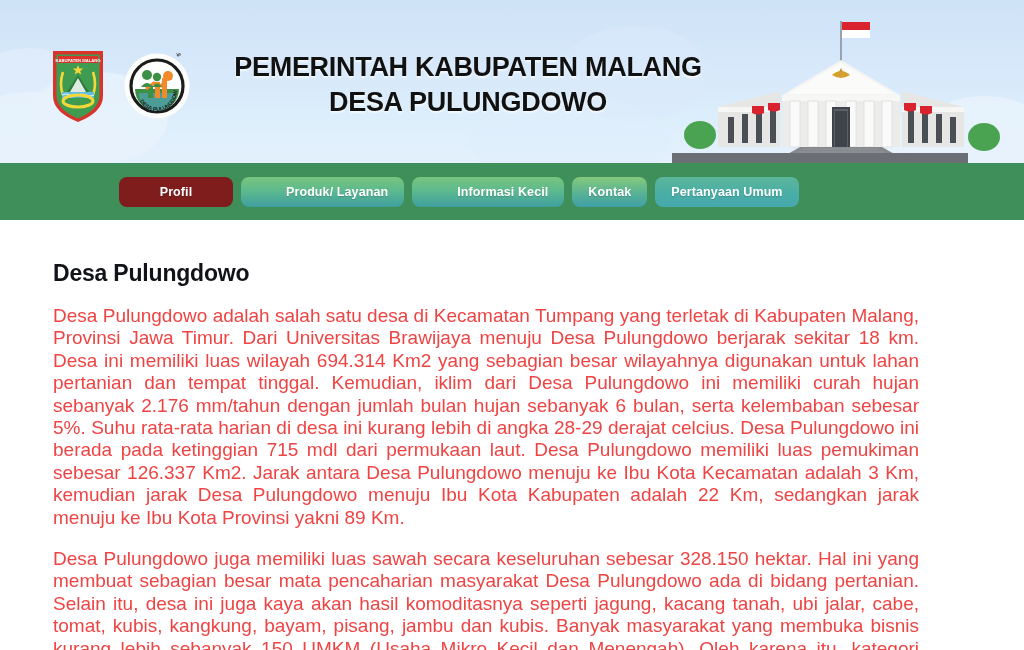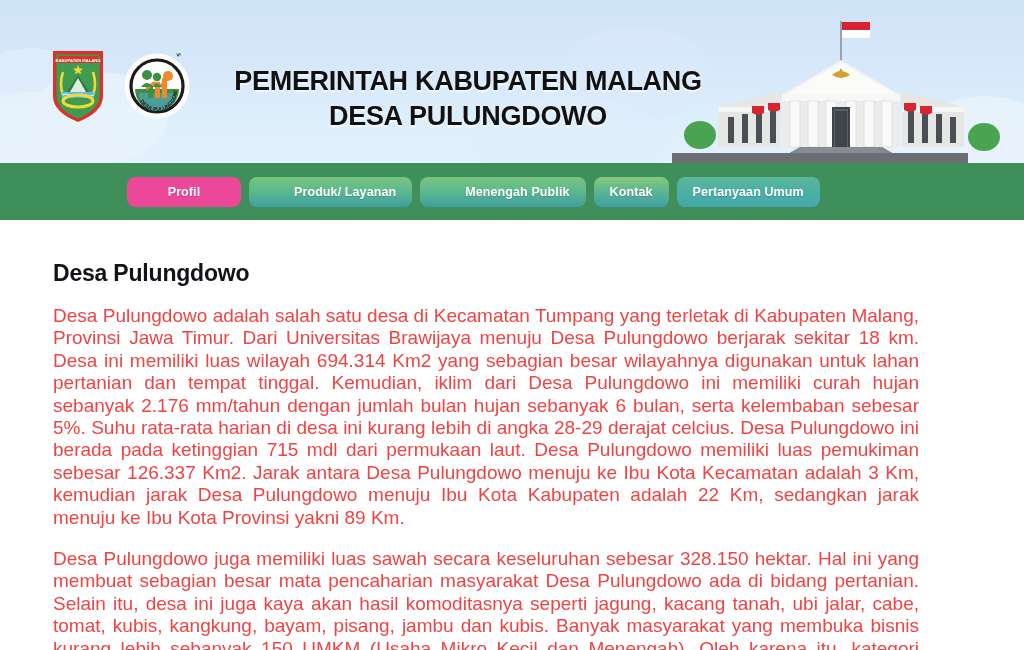--- a/index.html
+++ b/index.html
@@ -53,21 +53,20 @@
   #crest { width: 56px; height: 76px; display: block; }
   #pkm-logo { width: 66px; height: 66px; display: block; }
 
   #header-titles {
     position: absolute;
     left: 218px;
     top: 50px;
     width: 500px;
     text-align: center;
     z-index: 5;
-    margin-top: 14px;
   }
   #header-titles .line {
     font-family: "Liberation Sans", sans-serif;
     font-weight: bold;
     font-size: 27px;
     letter-spacing: -0.3px;
     color: #111111;
     line-height: 1.28;
     text-shadow: 0 2px 2px rgba(255,255,255,.7);
     white-space: nowrap;
@@ -100,21 +99,21 @@
     font-weight: bold;
     font-size: 12.5px;
     letter-spacing: .1px;
     line-height: 30px;
     text-align: center;
     white-space: nowrap;
     cursor: pointer;
     padding: 0 16px;
     text-shadow: 0 1px 1px rgba(0,0,0,.18);
   }
-  .nav-btn.active { background: #ec4899; min-width: 114px; margin-left: 8px; }
+  .nav-btn.active { background: #7f1d1d; min-width: 114px; }
   .nav-btn.g-teal-green { background: linear-gradient(180deg, #79c57e 0%, #5bb88f 48%, #3f9f9f 100%); padding-left: 45px; }
   .nav-btn.g-green-teal { background: linear-gradient(180deg, #86c97c 0%, #57b295 55%, #3f9fa6 100%); }
   .nav-btn.g-teal       { background: linear-gradient(180deg, #5bb79a 0%, #4aaea6 55%, #44a8ad 100%); text-align: center; }
 
   
   #main {
     width: 1024px;
     height: 430px;
     background: #ffffff;
     padding: 40px 53px 0 53px;
@@ -265,21 +264,21 @@
     </g>
 
     <rect x="0" y="140" width="296" height="13" fill="#6b6e75"></rect>
   </svg>
 </div>
 
 <nav id="navbar">
   <div id="nav-list">
     <button class="nav-btn active">Profil</button>
     <button class="nav-btn g-teal-green">Produk/ Layanan</button>
-    <button class="nav-btn g-teal-green">Menengah Publik</button>
+    <button class="nav-btn g-teal-green">Informasi Kecil</button>
     <button class="nav-btn g-green-teal">Kontak</button>
     <button class="nav-btn g-teal">Pertanyaan Umum</button>
   </div>
 </nav>
 
 <main id="main">
   <h1 id="page-title">Desa Pulungdowo</h1>
   <p class="body-par">Desa Pulungdowo adalah salah satu desa di Kecamatan Tumpang yang terletak di Kabupaten Malang, Provinsi Jawa Timur. Dari Universitas Brawijaya menuju Desa Pulungdowo berjarak sekitar 18 km. Desa ini memiliki luas wilayah 694.314 Km2 yang  sebagian besar wilayahnya digunakan untuk lahan pertanian dan tempat tinggal. Kemudian, iklim dari Desa Pulungdowo ini memiliki curah hujan sebanyak 2.176 mm/tahun dengan jumlah bulan hujan sebanyak 6 bulan, serta kelembaban sebesar 5%. Suhu rata-rata harian di desa ini kurang lebih di angka 28-29 derajat celcius. Desa Pulungdowo ini berada pada ketinggian 715 mdl dari permukaan laut. Desa Pulungdowo memiliki luas pemukiman sebesar 126.337 Km2. Jarak antara Desa Pulungdowo menuju ke Ibu Kota Kecamatan adalah 3 Km, kemudian jarak Desa Pulungdowo menuju Ibu Kota Kabupaten adalah 22 Km, sedangkan jarak menuju ke Ibu Kota Provinsi yakni 89 Km.</p>
   <p class="body-par">Desa Pulungdowo juga memiliki luas sawah secara keseluruhan sebesar 328.150 hektar. Hal ini yang membuat sebagian besar mata pencaharian masyarakat Desa Pulungdowo ada di bidang pertanian. Selain itu, desa ini juga kaya akan hasil komoditasnya seperti jagung, kacang tanah, ubi jalar, cabe, tomat, kubis, kangkung, bayam, pisang, jambu dan kubis. Banyak masyarakat yang membuka bisnis kurang lebih sebanyak 150 UMKM (Usaha Mikro Kecil dan Menengah). Oleh karena itu, kategori UMKM di Desa Pulungdowo ini juga sangat melimpah seperti makanan, minuman, cafe, toko sembako, salon, hingga laundry. Karena komoditasnya yang melimpah, ada beberapa pelaku UMKM yang menjual keripik pisang dan jambu.</p>
 </main>

